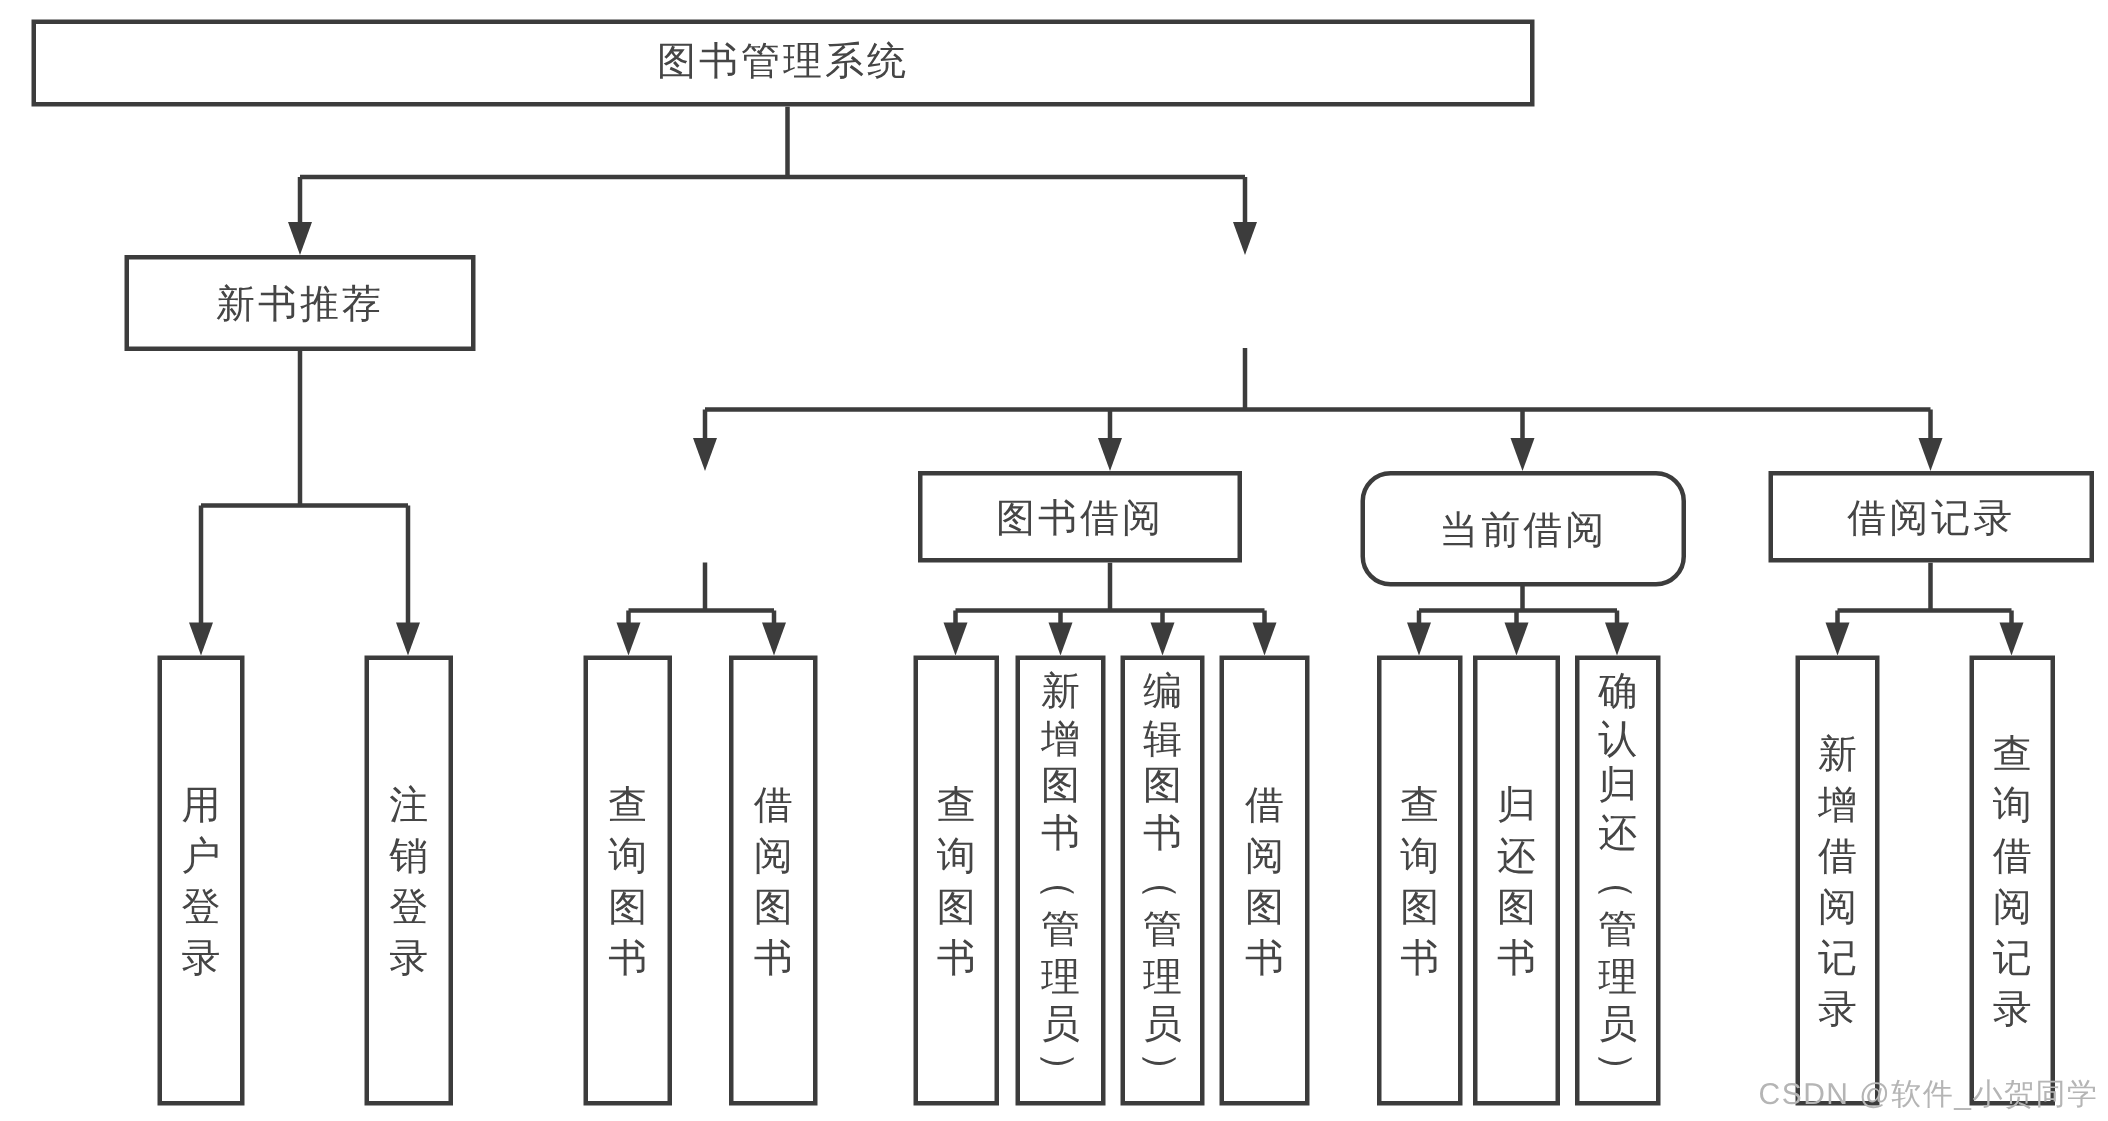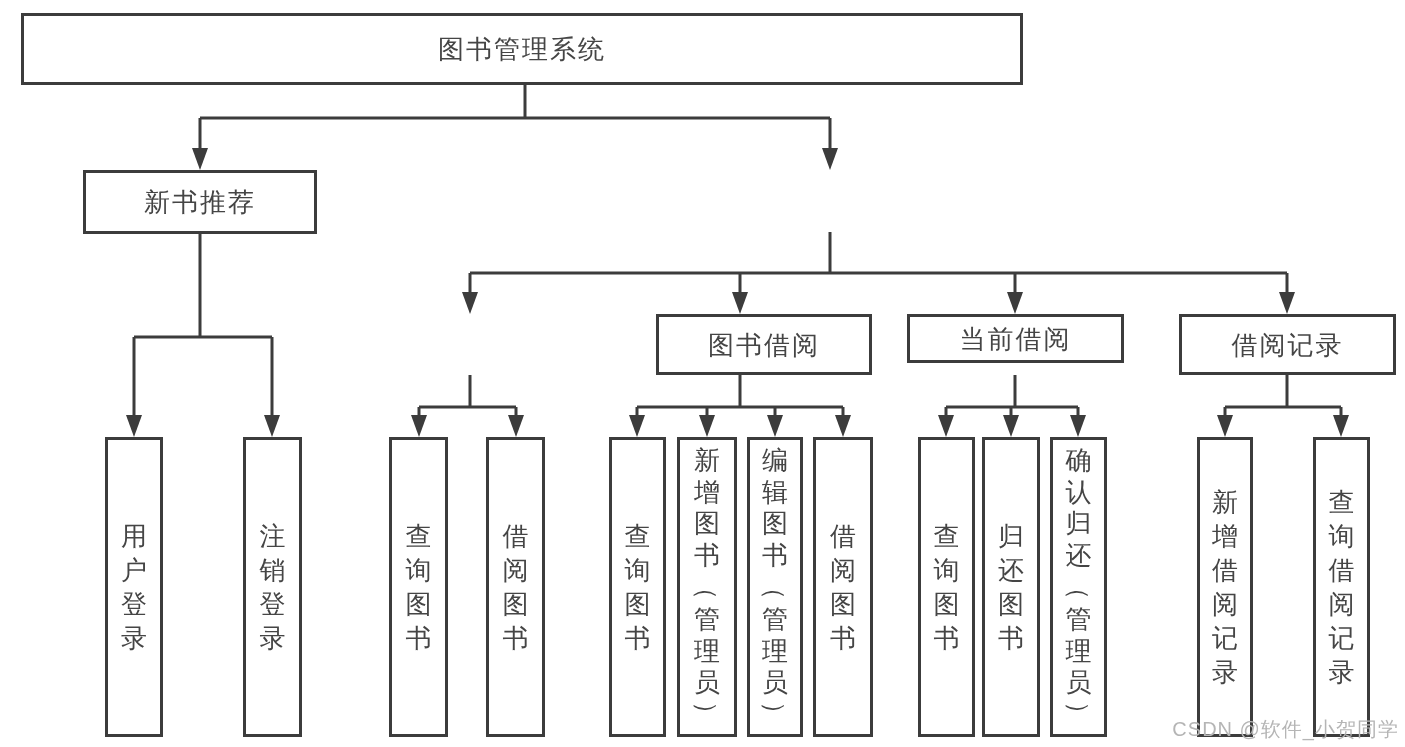--- a/index.html
+++ b/index.html
@@ -58,32 +58,32 @@
       <polygon points="767,415 783,415 775,437"></polygon>
       <polygon points="835,415 851,415 843,437"></polygon>
       <polygon points="938,415 954,415 946,437"></polygon>
       <polygon points="1003,415 1019,415 1011,437"></polygon>
       <polygon points="1070,415 1086,415 1078,437"></polygon>
       <polygon points="1217,415 1233,415 1225,437"></polygon>
       <polygon points="1333,415 1349,415 1341,437"></polygon>
     </g>
   </svg>
 
-  <div class="node" style="left:21px;top:13px;width:1002px;height:72px;">
+  <div class="node" style="left:21px;top:13px;width:1002px;height:58px;font-family:Liberation Mono, monospace;">
     <span class="hlabel">图书管理系统</span>
   </div>
 
   <div class="node" style="left:83px;top:170px;width:234px;height:64px;">
     <span class="hlabel">新书推荐</span>
   </div>
 
-  <div class="node" style="left:656px;top:314px;width:216px;height:61px;">
+  <div class="node" style="left:612px;top:314px;width:216px;height:61px;">
     <span class="hlabel">图书借阅</span>
   </div>
-  <div class="node" style="left:907px;top:314px;width:217px;height:49px;">
+  <div class="node" style="left:907px;top:314px;width:217px;height:77px;border-radius:20px;">
     <span class="hlabel">当前借阅</span>
   </div>
   <div class="node" style="left:1179px;top:314px;width:217px;height:61px;">
     <span class="hlabel">借阅记录</span>
   </div>
 
   <div class="node vbox" style="left:105px;top:437px;width:58px;height:300px;">
       <span class="vchar" style="height: 34px;">用</span>
       <span class="vchar" style="height: 34px;">户</span>
       <span class="vchar" style="height: 34px;">登</span>

